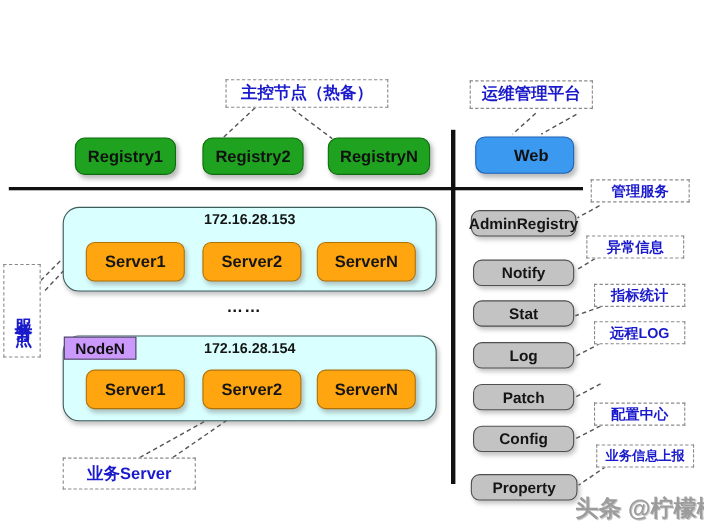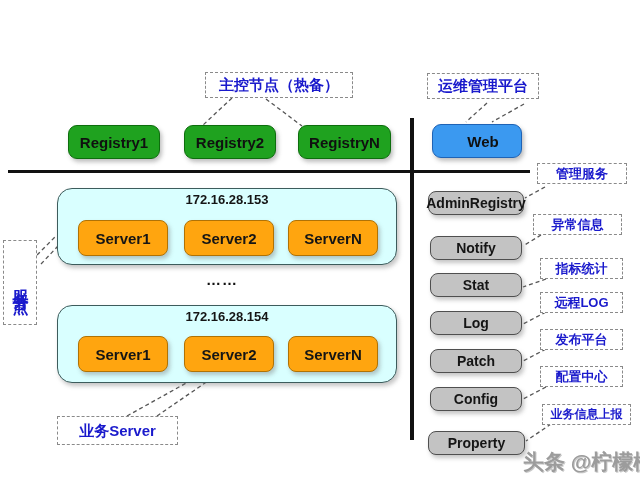--- a/index.html
+++ b/index.html
@@ -97,37 +97,37 @@
   <div class="abs nodebox" style="left:57px;top:188px;width:340px;height:77px;"></div>
   <div class="abs ip" style="left:57px;top:192px;width:340px;">172.16.28.153</div>
   <div class="abs orangebox" style="left:78px;top:220px;width:90px;height:36px;">Server1</div>
   <div class="abs orangebox" style="left:184px;top:220px;width:90px;height:36px;">Server2</div>
   <div class="abs orangebox" style="left:288px;top:220px;width:90px;height:36px;">ServerN</div>
 
   <div class="abs ellipsis" style="left:182px;top:271px;width:80px;">……</div>
 
   <div class="abs nodebox" style="left:57px;top:305px;width:340px;height:78px;"></div>
   <div class="abs ip" style="left:57px;top:309px;width:340px;">172.16.28.154</div>
+  <div class="abs nodetag" style="left:58px;top:306px;width:66px;height:21px;">NodeN</div>
   <div class="abs orangebox" style="left:78px;top:336px;width:90px;height:36px;">Server1</div>
   <div class="abs orangebox" style="left:184px;top:336px;width:90px;height:36px;">Server2</div>
   <div class="abs orangebox" style="left:288px;top:336px;width:90px;height:36px;">ServerN</div>
 
   <div class="abs dashedlabel" style="left:57px;top:416px;width:121px;height:29px;font-size:15px;">业务Server</div>
 
   <div class="abs graybox" style="left:428px;top:191px;width:96px;height:24px;font-size:14px;">AdminRegistry</div>
   <div class="abs graybox" style="left:430px;top:236px;width:92px;height:24px;">Notify</div>
   <div class="abs graybox" style="left:430px;top:273px;width:92px;height:24px;text-align:right;">Stat</div>
   <div class="abs graybox" style="left:430px;top:311px;width:92px;height:24px;">Log</div>
   <div class="abs graybox" style="left:430px;top:349px;width:92px;height:24px;">Patch</div>
   <div class="abs graybox" style="left:430px;top:387px;width:92px;height:24px;">Config</div>
   <div class="abs graybox" style="left:428px;top:431px;width:97px;height:24px;">Property</div>
 
   <div class="abs dashedlabel" style="left:537px;top:163px;width:90px;height:21px;font-size:13px;">管理服务</div>
   <div class="abs dashedlabel" style="left:533px;top:214px;width:89px;height:21px;font-size:13px;">异常信息</div>
   <div class="abs dashedlabel" style="left:540px;top:258px;width:83px;height:21px;font-size:13px;">指标统计</div>
   <div class="abs dashedlabel" style="left:540px;top:292px;width:83px;height:21px;font-size:13px;">远程LOG</div>
-  <div class="abs dashedlabel" style="left:540px;top:329px;width:83px;height:21px;font-size:13px;">发布平台</div>
   <div class="abs dashedlabel" style="left:540px;top:366px;width:83px;height:21px;font-size:13px;">配置中心</div>
   <div class="abs dashedlabel" style="left:542px;top:404px;width:89px;height:21px;font-size:12px;">业务信息上报</div>
 
   <div class="abs watermark" style="left:523px;top:448px;">头条 @柠檬橙</div>
 
 </div>
 
 </body></html>

